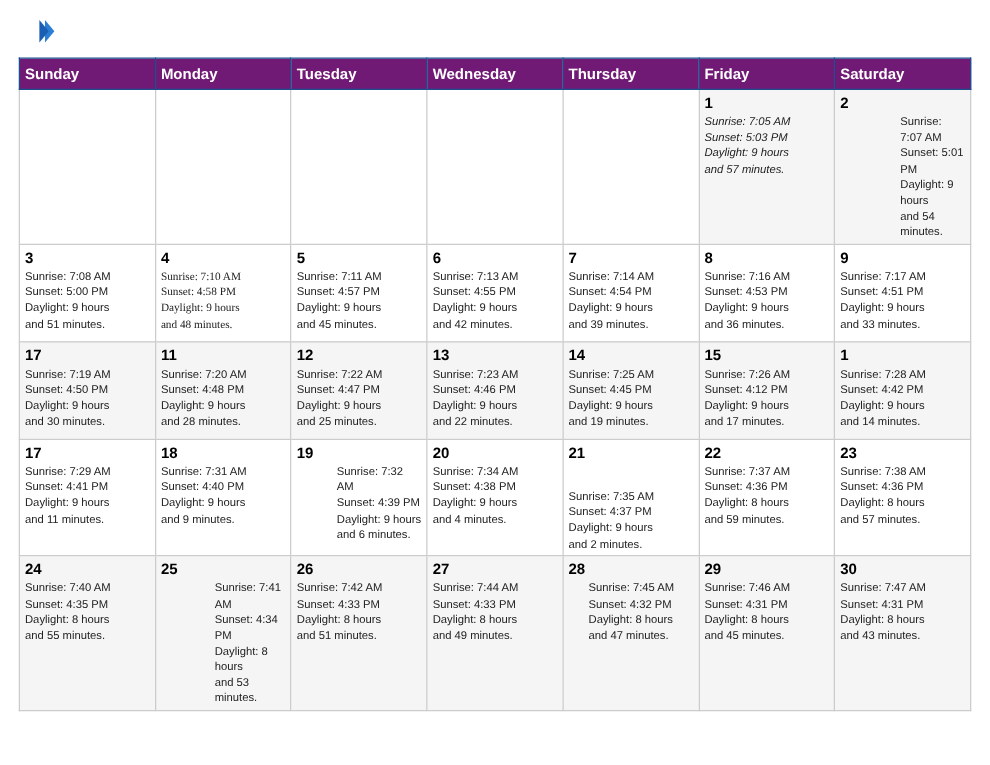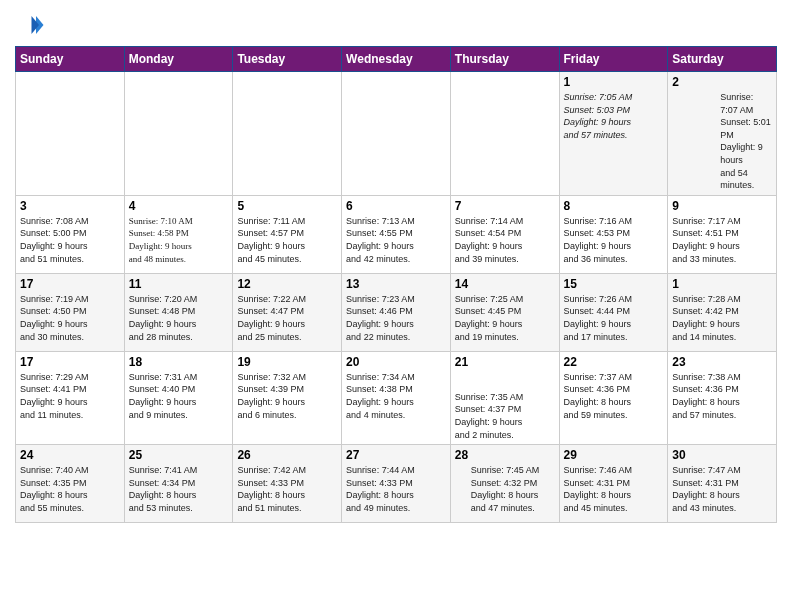--- a/index.html
+++ b/index.html
@@ -230,21 +230,21 @@
           <td>
             <div class="day-number">14</div>
             <div class="day-info" style="white-space: pre-line;">Sunrise: 7:25 AM
 Sunset: 4:45 PM
 Daylight: 9 hours
 and 19 minutes.</div>
           </td>
           <td>
             <div class="day-number">15</div>
             <div class="day-info" style="white-space: pre-line;">Sunrise: 7:26 AM
-Sunset: 4:44 PM
+Sunset: 4:12 PM
 Daylight: 9 hours
 and 17 minutes.</div>
           </td>
           <td>
             <div class="day-number">1</div>
             <div class="day-info" style="white-space: pre-line;">Sunrise: 7:28 AM
 Sunset: 4:42 PM
 Daylight: 9 hours
 and 14 minutes.</div>
           </td>
@@ -259,21 +259,21 @@
           </td>
           <td>
             <div class="day-number">18</div>
             <div class="day-info" style="white-space: pre-line;">Sunrise: 7:31 AM
 Sunset: 4:40 PM
 Daylight: 9 hours
 and 9 minutes.</div>
           </td>
           <td>
             <div class="day-number">19</div>
-            <div class="day-info" style="white-space: pre-line;">Sunrise: 7:32 AM
+            <div class="day-info" style="white-space: pre-line; margin-left: 32px;">Sunrise: 7:32 AM
 Sunset: 4:39 PM
 Daylight: 9 hours
 and 6 minutes.</div>
           </td>
           <td>
             <div class="day-number">20</div>
             <div class="day-info" style="white-space: pre-line;">Sunrise: 7:34 AM
 Sunset: 4:38 PM
 Daylight: 9 hours
 and 4 minutes.</div>
@@ -303,21 +303,21 @@
         <tr>
           <td>
             <div class="day-number">24</div>
             <div class="day-info" style="white-space: pre-line;">Sunrise: 7:40 AM
 Sunset: 4:35 PM
 Daylight: 8 hours
 and 55 minutes.</div>
           </td>
           <td>
             <div class="day-number">25</div>
-            <div class="day-info" style="white-space: pre-line;">Sunrise: 7:41 AM
+            <div class="day-info" style="white-space: pre-line; margin-left: 43px;">Sunrise: 7:41 AM
 Sunset: 4:34 PM
 Daylight: 8 hours
 and 53 minutes.</div>
           </td>
           <td>
             <div class="day-number">26</div>
             <div class="day-info" style="white-space: pre-line;">Sunrise: 7:42 AM
 Sunset: 4:33 PM
 Daylight: 8 hours
 and 51 minutes.</div>

